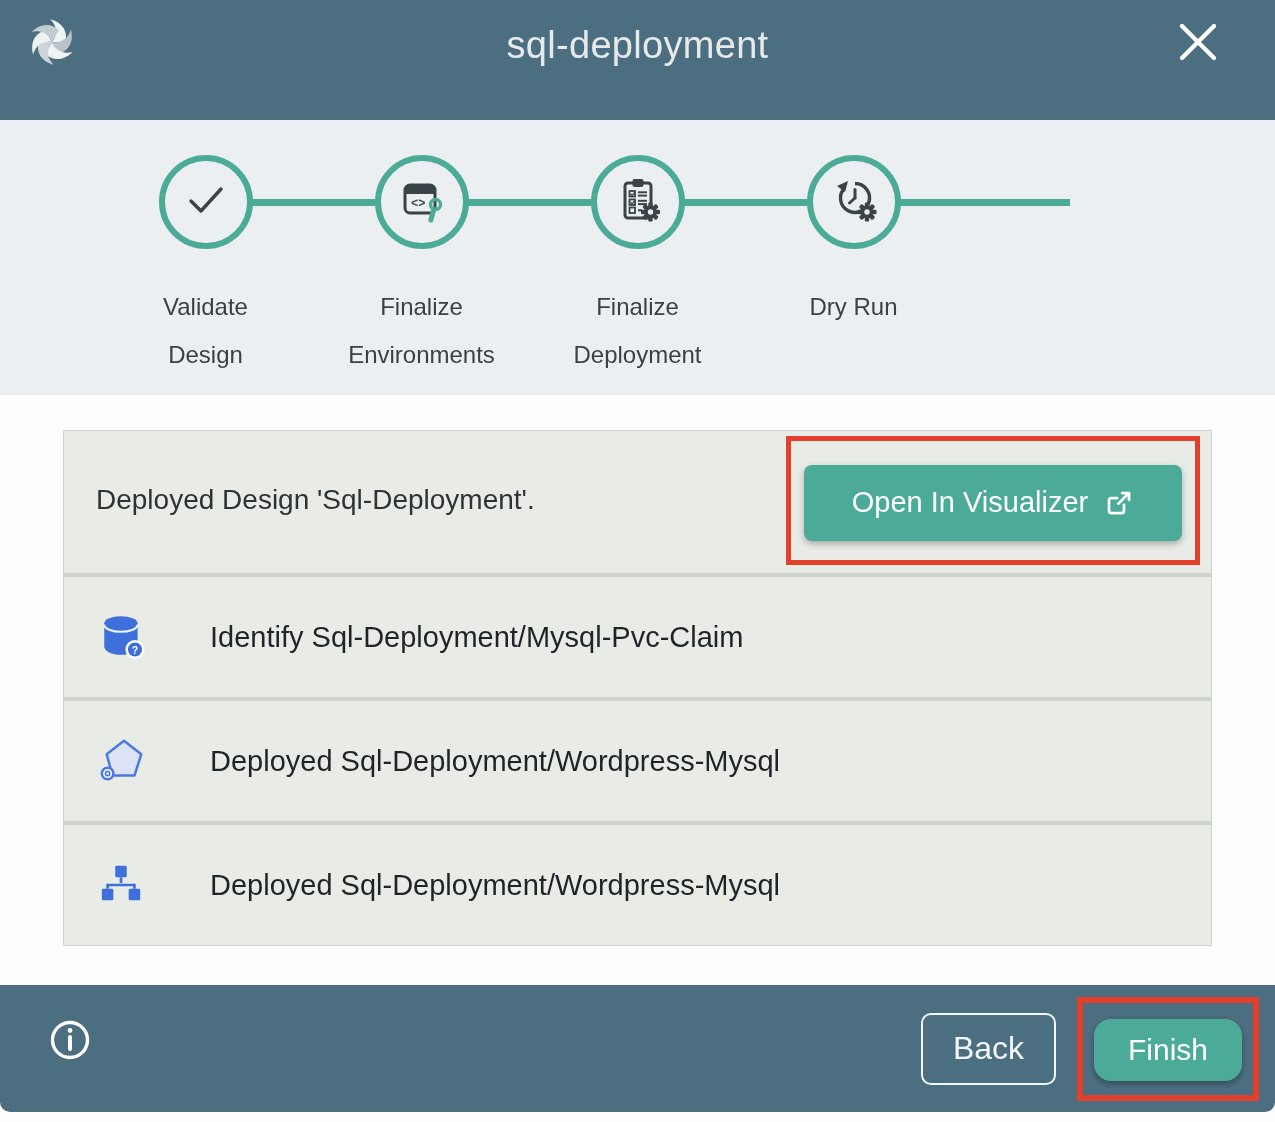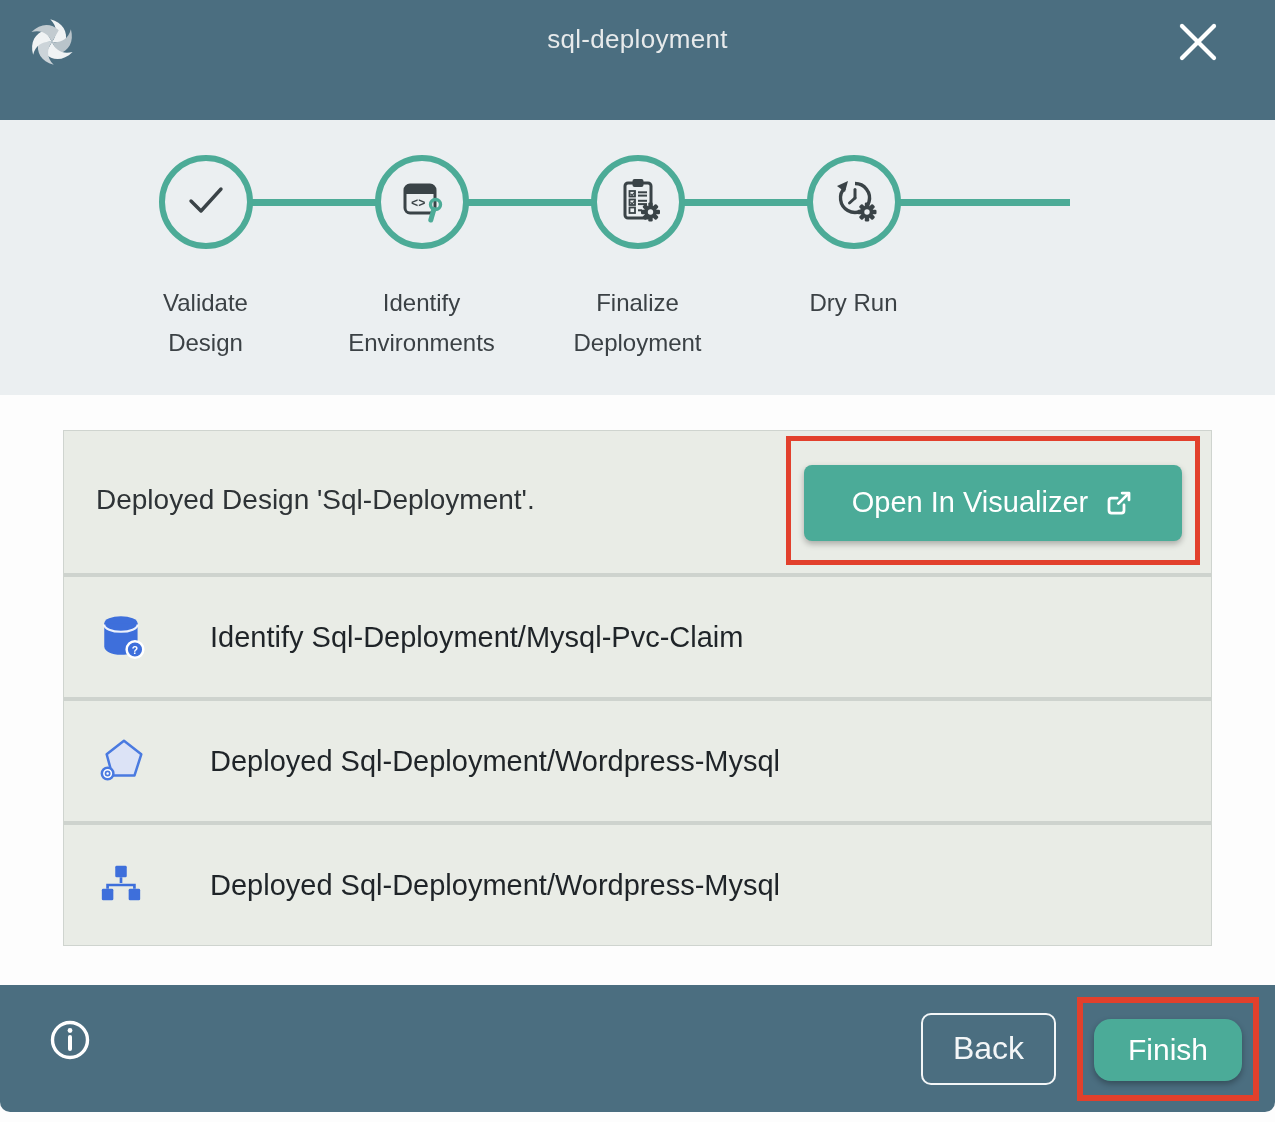--- a/index.html
+++ b/index.html
@@ -3,32 +3,32 @@
 <meta charset="utf-8">
 <style>
   * { margin:0; padding:0; box-sizing:border-box; }
   html,body { width:1275px; height:1122px; background:#ffffff; font-family:"Liberation Sans", sans-serif; overflow:hidden; }
   .modal { width:1275px; height:1122px; display:flex; flex-direction:column; background:#fdfdfd; }
 
   
   .header { position:relative; height:120px; background:#4b6e80; flex:0 0 auto; }
   .logo { position:absolute; left:25px; top:15px; width:54px; height:54px; }
   .title { position:absolute; left:0; right:0; top:0; height:120px; display:flex; align-items:flex-start; justify-content:center; padding-top:24px;
-           color:#e7eaeb; font-size:26px; letter-spacing:.3px; }
+           color:#e7eaeb; font-size:38px; letter-spacing:.3px; }
   .close-btn { position:absolute; right:57px; top:22px; width:40px; height:40px; cursor:pointer; display:flex; align-items:center; justify-content:center; }
 
   
   .stepper { position:relative; height:275px; background:#ebeff1; flex:0 0 auto; }
   .connector { position:absolute; top:79px; left:205px; width:865px; height:7px; background:#4cab97; }
   .steps { position:relative; width:1080px; margin:0 auto; padding-top:35px; display:flex; }
   .step { width:216px; display:flex; flex-direction:column; align-items:center; }
   .step-circle { position:relative; z-index:1; width:94px; height:94px; border-radius:50%; border:6px solid #4cab97;
                  background:#ebeff1; display:flex; align-items:center; justify-content:center; }
   .step.active .step-circle { background:#c6d3da; }
-  .step-label { margin-top:34px; width:165px; text-align:center; font-size:24px; line-height:40px; color:#3b4145; }
+  .step-label { margin-top:34px; width:165px; text-align:center; font-size:24px; line-height:48px; color:#3b4145; }
 
   
   .main { flex:1 1 auto; background:#fdfdfd; padding:35px 63px 0 63px; }
   .card { width:1149px; background:#e9ece6; border:1px solid #cfd4cf; }
   .row { display:flex; align-items:center; }
   .row + .row { border-top:4px solid #ced3ce; }
   .row-message { height:142px; justify-content:space-between; padding:0 0 4px 32px; }
   .message-text { font-size:28px; color:#2e3336; }
   .annotation-box { border:5px solid #e2402c; padding:24px 13px 19px 13px; margin-right:11px; }
   .visualizer-btn { width:378px; height:76px; background:#4bab98; border:none; border-radius:8px; color:#ffffff; font-size:29px;
@@ -108,21 +108,21 @@
           <span>
             <svg viewBox="0 0 48 48" width="48" height="48">
               <rect x="7" y="9" width="30" height="28" rx="5" fill="none" stroke="#3a4347" stroke-width="3"></rect>
               <path d="M7 18 v-4 a5 5 0 0 1 5 -5 h20 a5 5 0 0 1 5 5 v4 z" fill="#3a4347"></path>
               <text x="13" y="31" font-size="12" font-weight="bold" fill="#3a4347" font-family="Liberation Mono, monospace">&lt;&gt;</text>
               <circle cx="37.5" cy="28.5" r="5" fill="none" stroke="#4cab97" stroke-width="3.4"></circle>
               <line x1="35.8" y1="33.5" x2="32.8" y2="44" stroke="#4cab97" stroke-width="5" stroke-linecap="round"></line>
             </svg>
           </span>
         </div>
-        <div class="step-label">Identify Environments</div>
+        <div class="step-label">Finalize Environments</div>
       </div>
 
       <div class="step">
         <div class="step-circle">
           <span>
             <svg viewBox="0 0 48 48" width="48" height="48">
               <rect x="11" y="7" width="26" height="35" rx="3" fill="none" stroke="#3a4347" stroke-width="3"></rect>
               <rect x="18.5" y="3" width="11" height="8" rx="2" fill="#3a4347"></rect>
               <g stroke="#3a4347">
                 <rect x="15.5" y="15" width="5.5" height="5.5" fill="none" stroke-width="1.8"></rect>

